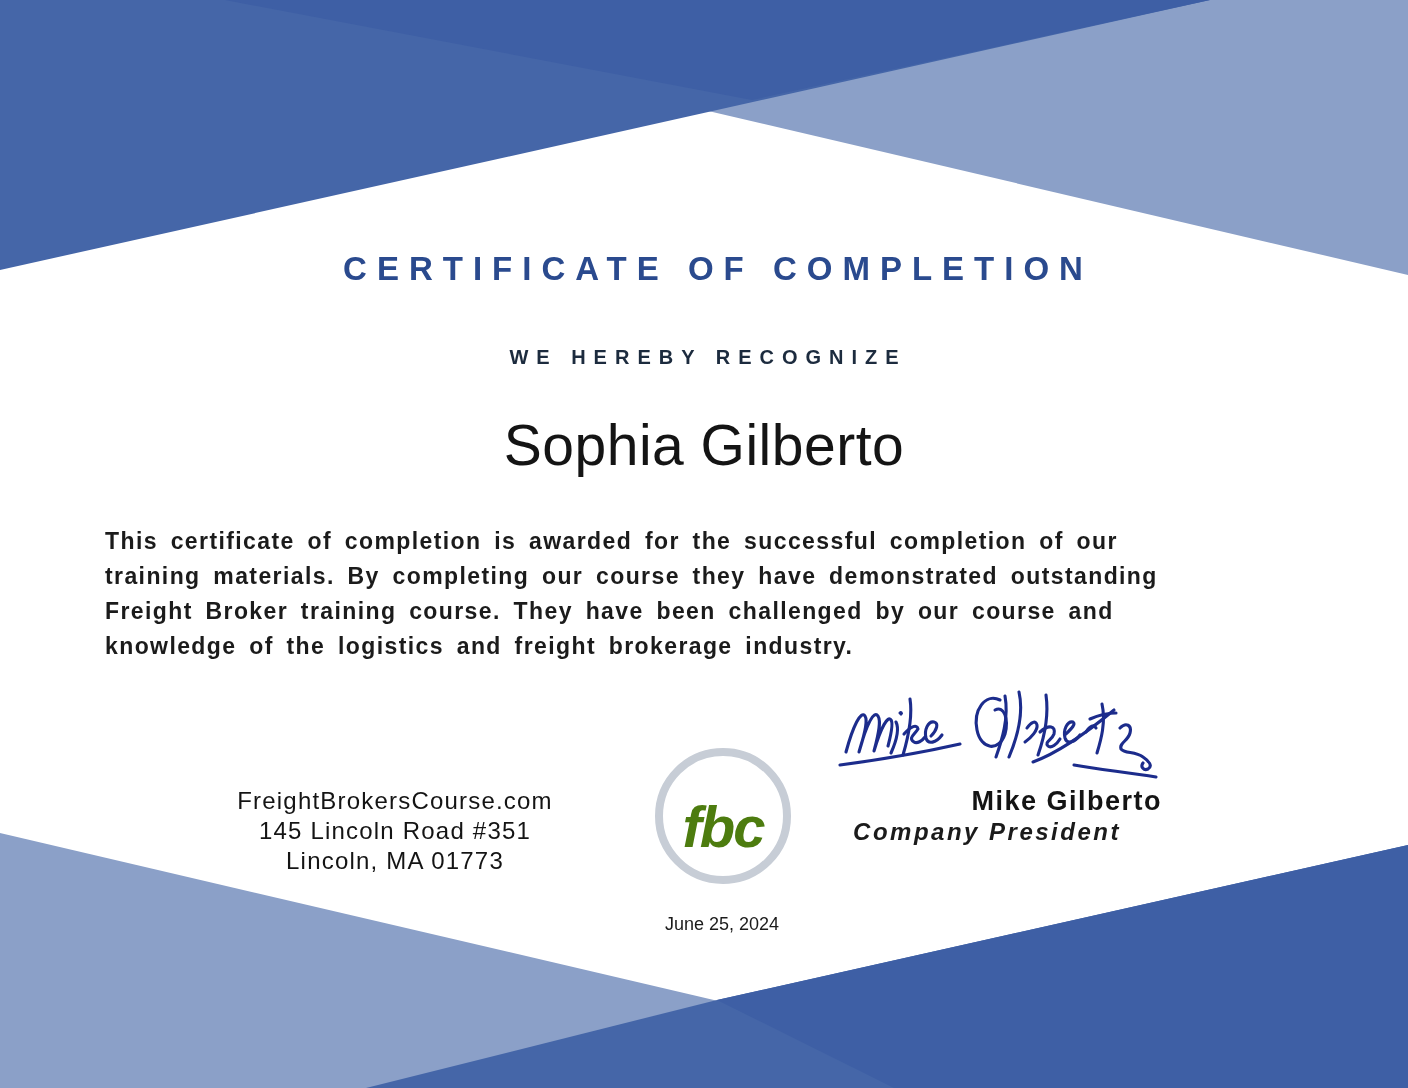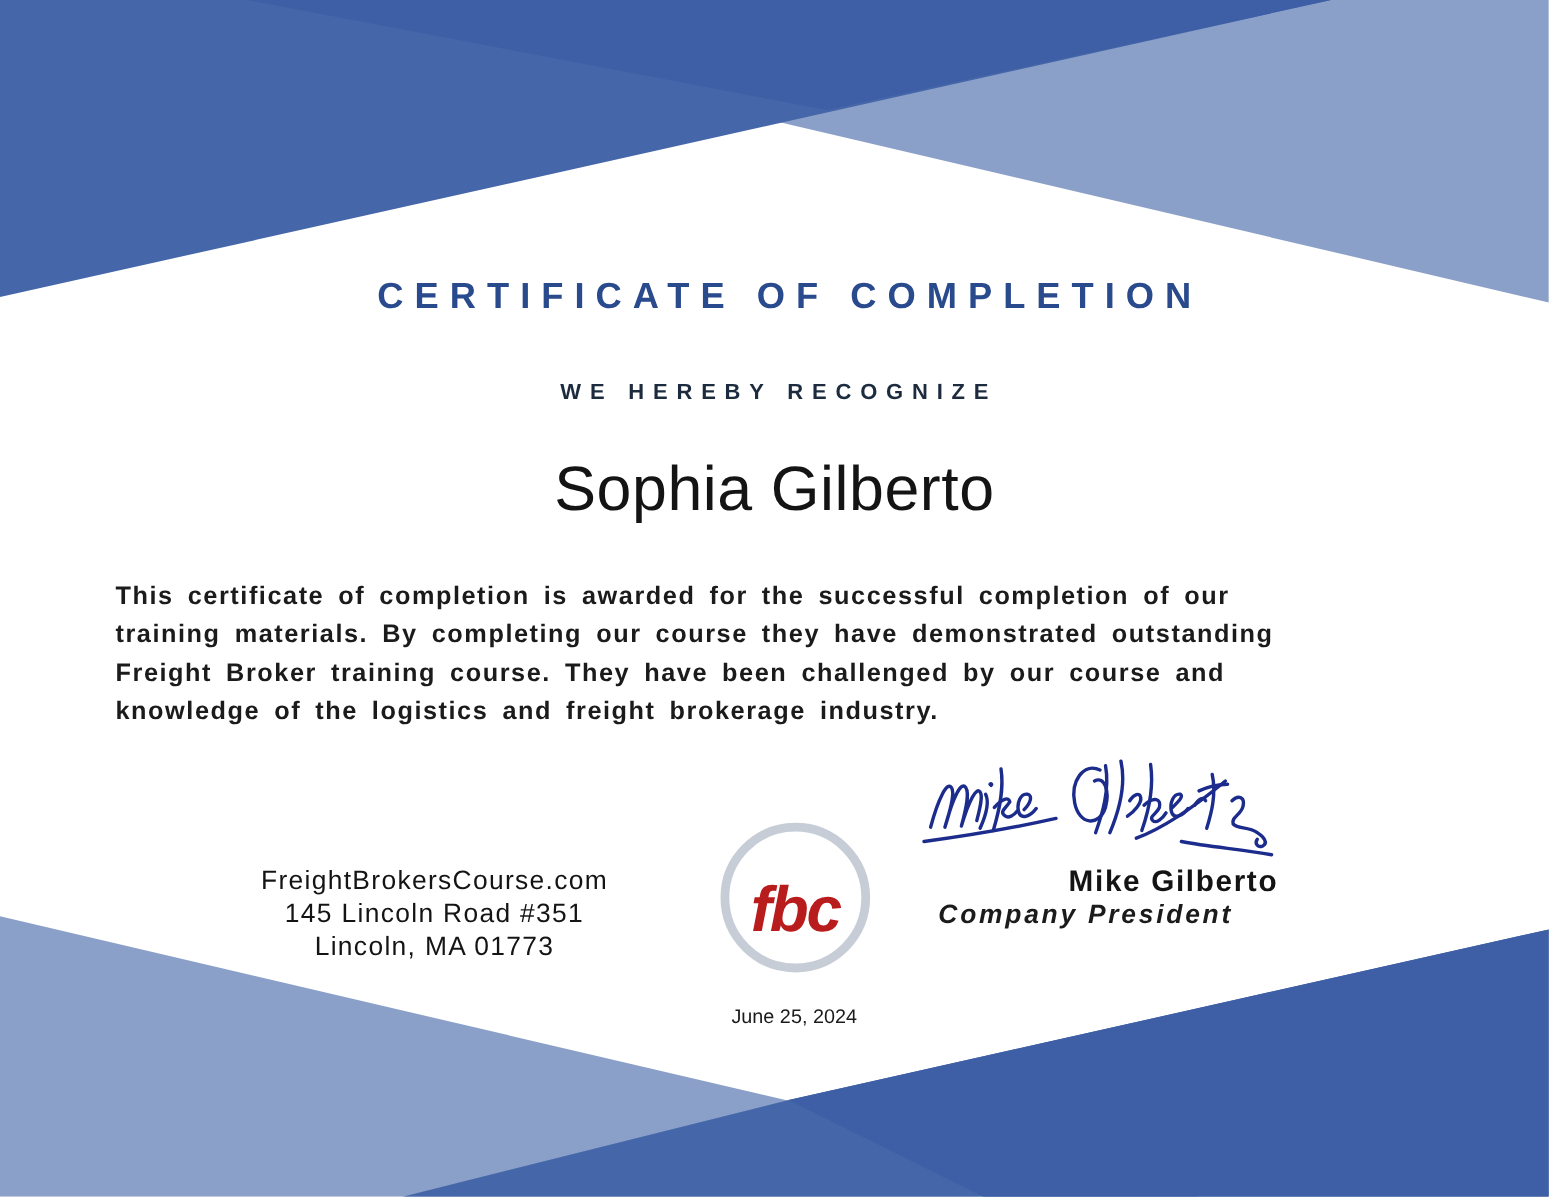--- a/index.html
+++ b/index.html
@@ -69,21 +69,21 @@
     left: 655px; top: 748px;
     width: 120px; height: 120px;
     background: #ffffff;
     border: 8px solid #C7CDD6;
     border-radius: 50%;
     display: flex; align-items: center; justify-content: center;
   }
   .logo-text {
     font-weight: bold; font-style: italic;
     font-size: 58px; line-height: 1;
-    color: #b91c1c;
+    color: #4d7c0f;
     letter-spacing: -2px;
     transform: translateY(-3px);
     margin-top: 27px;
   }
 
   .signature-svg { left: 828px; top: 672px; width: 336px; height: 112px; }
 
   .signatory-name {
     left: 812px; top: 786px; width: 350px;
     text-align: right;

